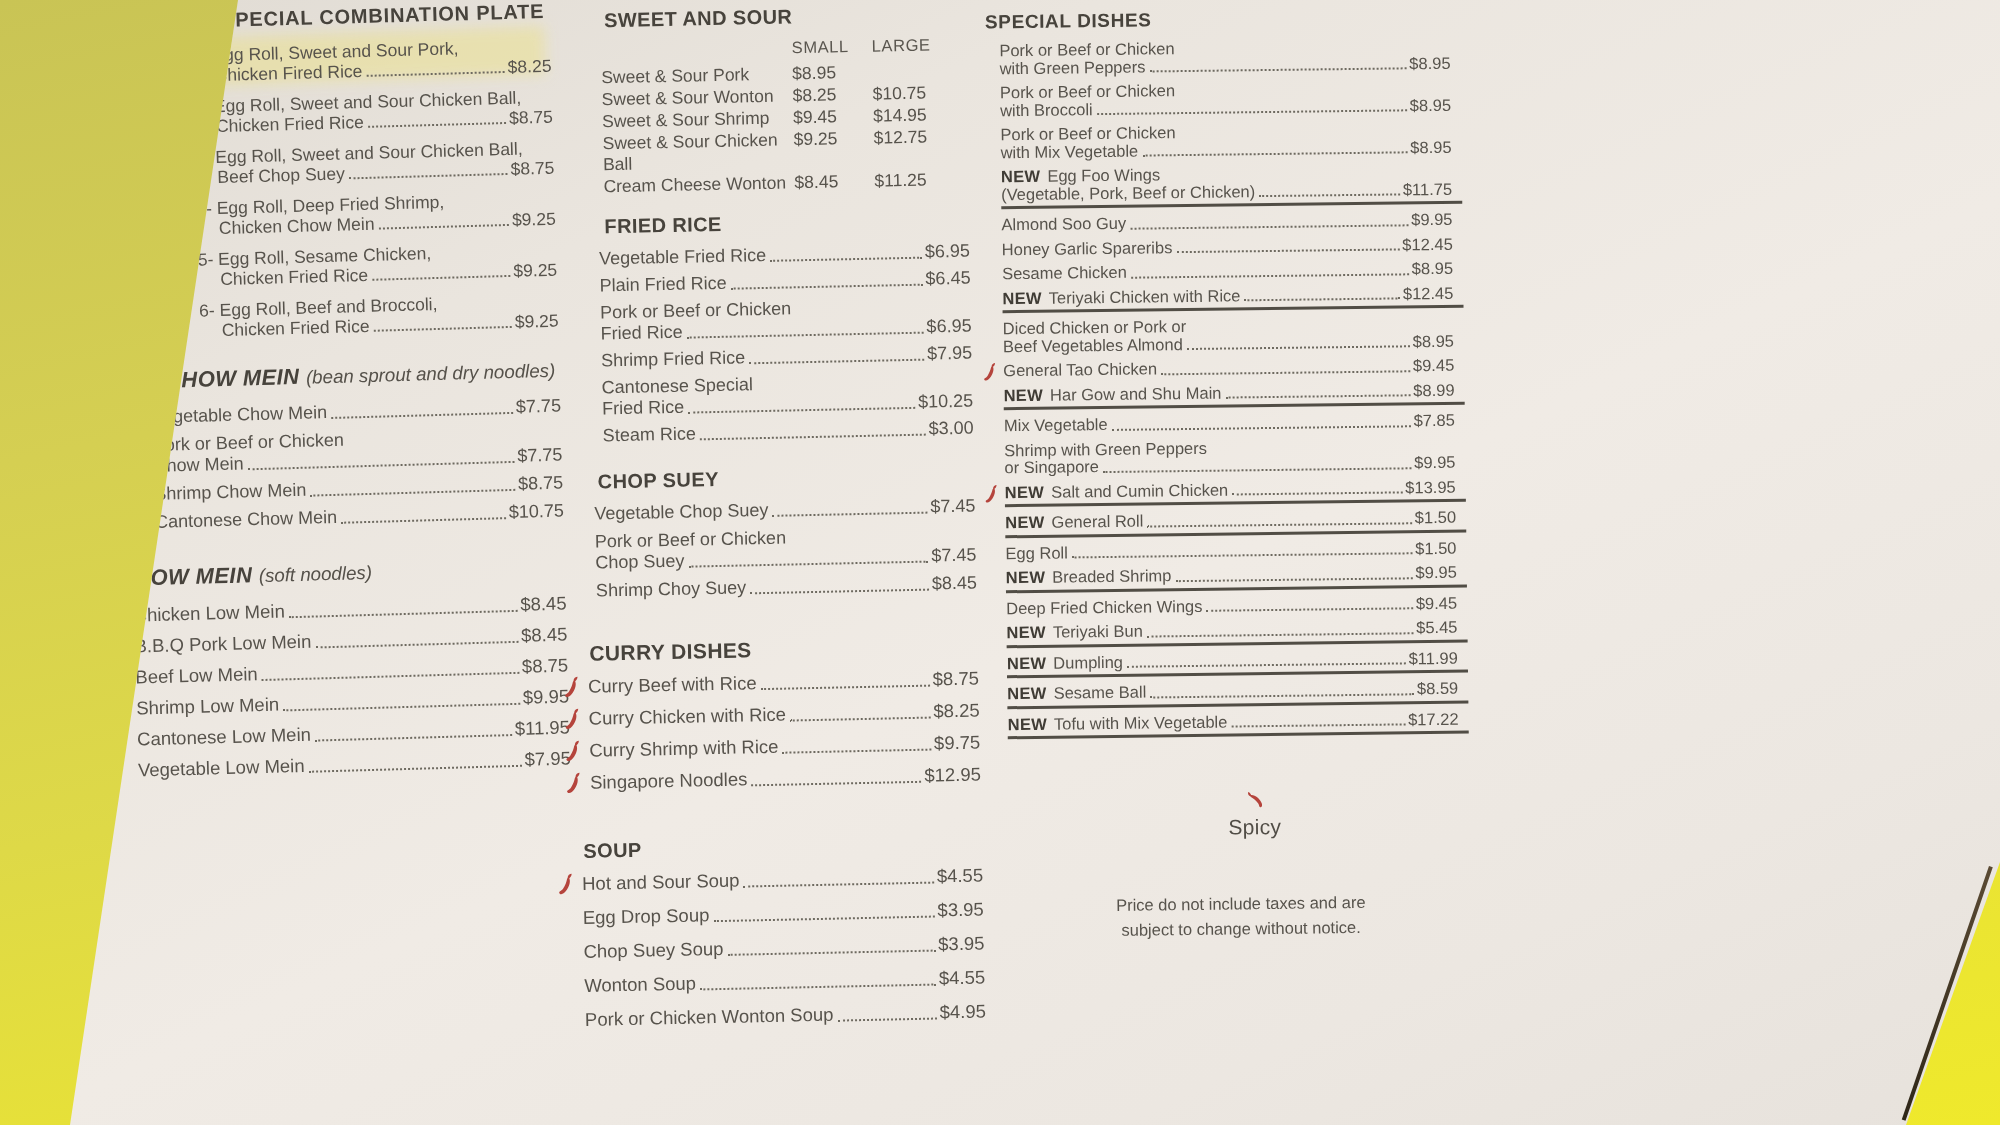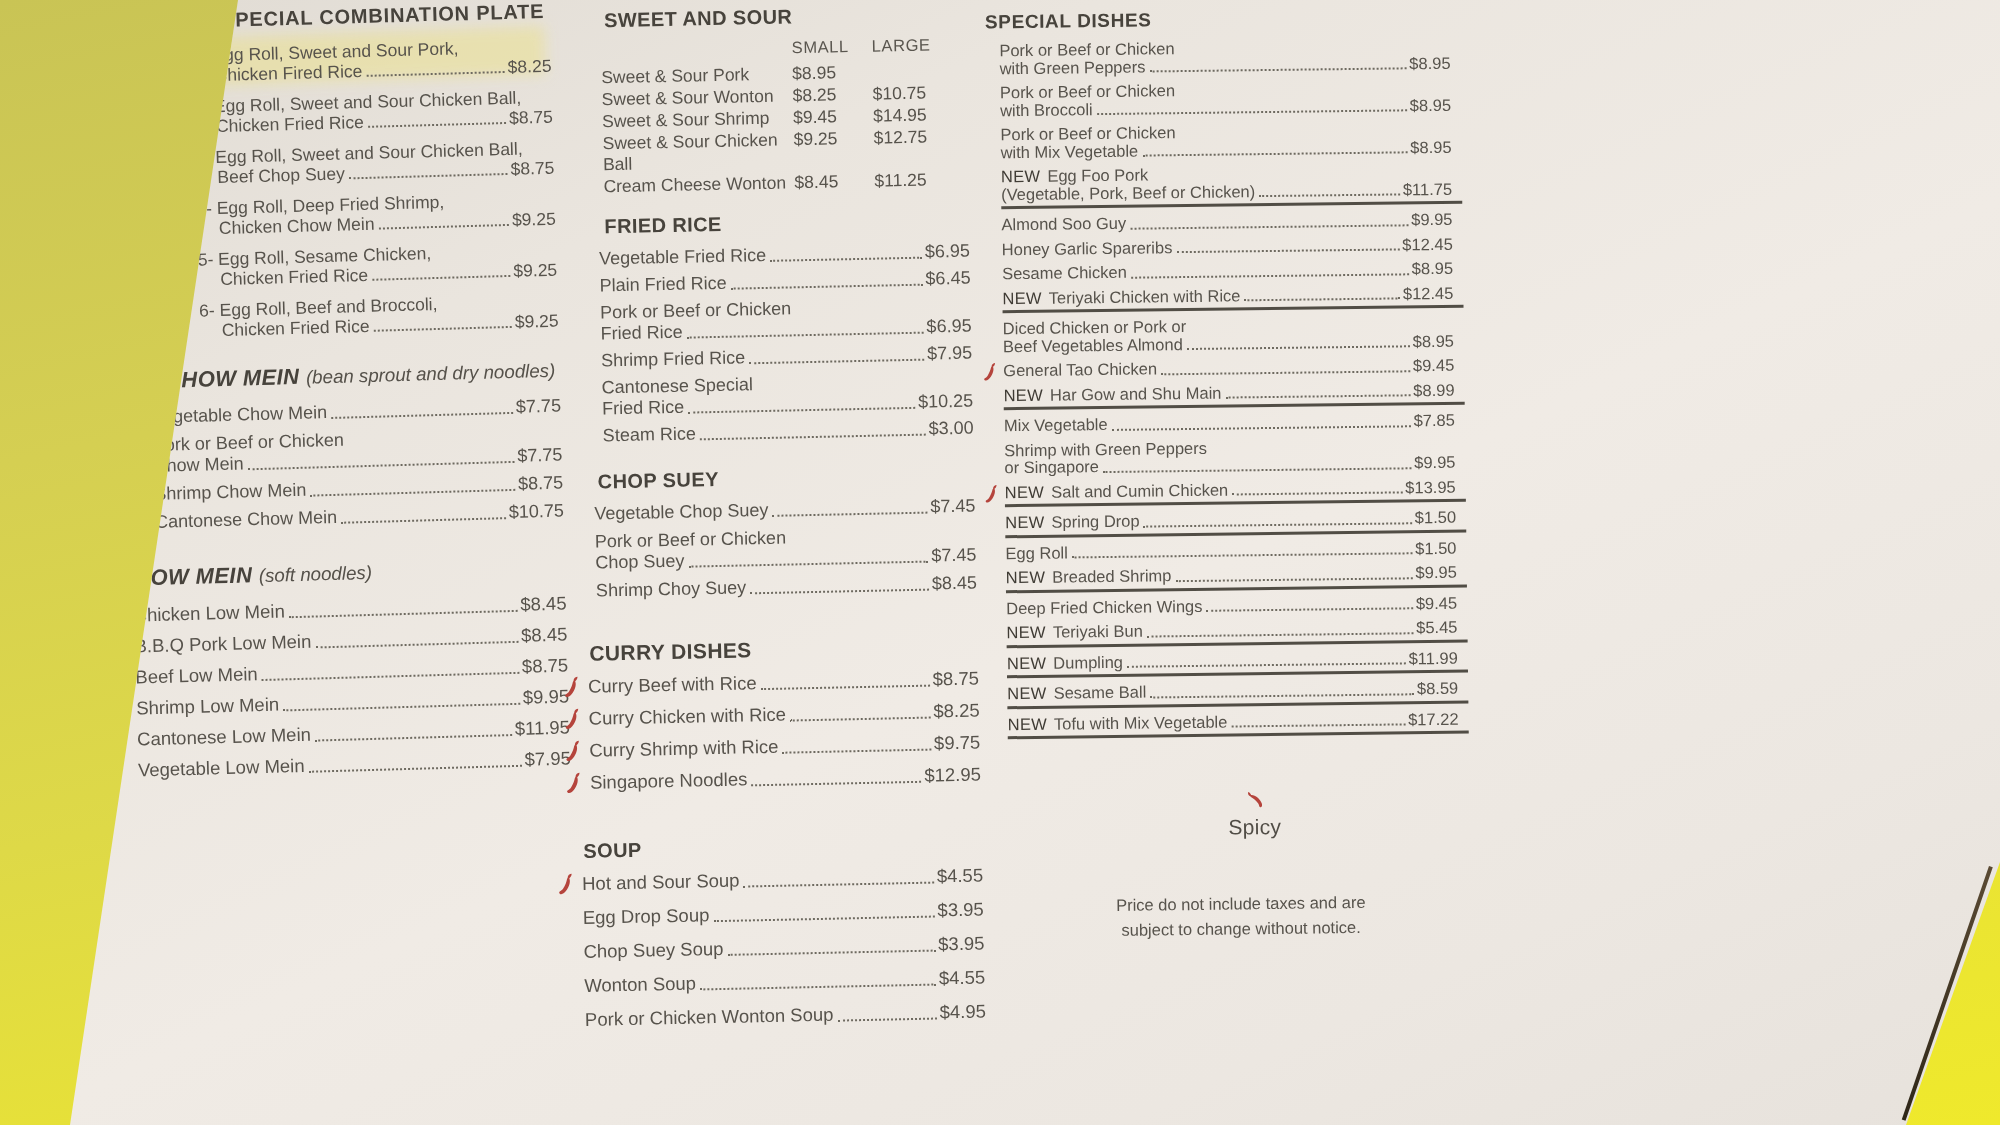--- a/index.html
+++ b/index.html
@@ -35,21 +35,21 @@
   #col-1{left:105px;width:445px;transform:rotate(-1.6deg);transform-origin:220px 10px;}
   #col-2{left:560px;width:405px;transform:rotate(-1.2deg);transform-origin:200px 10px;}
   #col-3{left:985px;width:465px;top:10px;transform:rotate(-0.7deg);transform-origin:120px 10px;}
   .sec-title{font-weight:bold;color:#47433c;margin:0;letter-spacing:.4px;}
   .sec-note{font-weight:normal;font-size:.85em;letter-spacing:0;color:#55514a;}
   .item{position:relative;}
   .row{display:flex;align-items:flex-end;position:relative;white-space:nowrap;}
   .dots{flex:1 1 auto;min-width:14px;border-bottom:2px dotted #6e6a60;margin:0 3px 4px 4px;}
   .price{white-space:nowrap;}
   .cont{}
-  .new{font-weight:normal;color:#403c35;margin-right:7px;letter-spacing:.3px;}
+  .new{font-weight:bold;color:#403c35;margin-right:7px;letter-spacing:.3px;}
   .underlined{border-bottom:3px solid #514d45;padding-bottom:3px;margin-right:-10px;padding-right:10px;}
   .chili{position:absolute;left:-24px;top:0;display:inline-block;}
   .chili svg{width:15px;height:22px;display:block;}
   
   #col-1{font-size:18px;}
   #col-1 .sec-title{font-size:20px;margin-bottom:13px;}
   #col-1 .section:nth-child(1) .sec-title{margin-left:116px;letter-spacing:.8px;}
   #col-1 .section:nth-child(1) .item{margin-left:86px;margin-bottom:11px;}
   #col-1 .section:nth-child(1) .row{line-height:20px;font-size:17.5px;}
   #col-1 .section:nth-child(1) .cont{margin-left:22px;}
@@ -490,21 +490,21 @@
               </div>
               <div class="row cont">
                 <span class="nm">with Mix Vegetable</span>
                 <span class="dots"></span>
                 <span class="price">$8.95</span>
               </div>
             </div>
             <div class="item underlined">
               <div class="row">
                 <span class="new">NEW</span>
-                <span class="nm">Egg Foo Pork</span>
+                <span class="nm">Egg Foo Wings</span>
               </div>
               <div class="row cont">
                 <span class="nm">(Vegetable, Pork, Beef or Chicken)</span>
                 <span class="dots"></span>
                 <span class="price">$11.75</span>
               </div>
             </div>
             <div class="item">
               <div class="row">
                 <span class="nm">Almond Soo Guy</span>
@@ -590,21 +590,21 @@
                 </span>
                 <span class="new">NEW</span>
                 <span class="nm">Salt and Cumin Chicken</span>
                 <span class="dots"></span>
                 <span class="price">$13.95</span>
               </div>
             </div>
             <div class="item underlined">
               <div class="row">
                 <span class="new">NEW</span>
-                <span class="nm">Spring Drop</span>
+                <span class="nm">General Roll</span>
                 <span class="dots"></span>
                 <span class="price">$1.50</span>
               </div>
             </div>
             <div class="item">
               <div class="row">
                 <span class="nm">Egg Roll</span>
                 <span class="dots"></span>
                 <span class="price">$1.50</span>
               </div>

